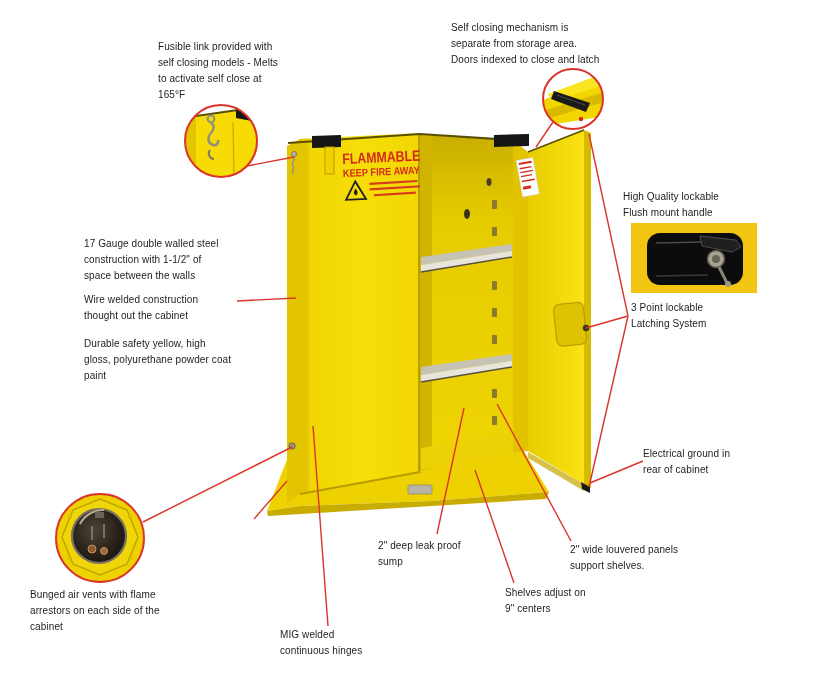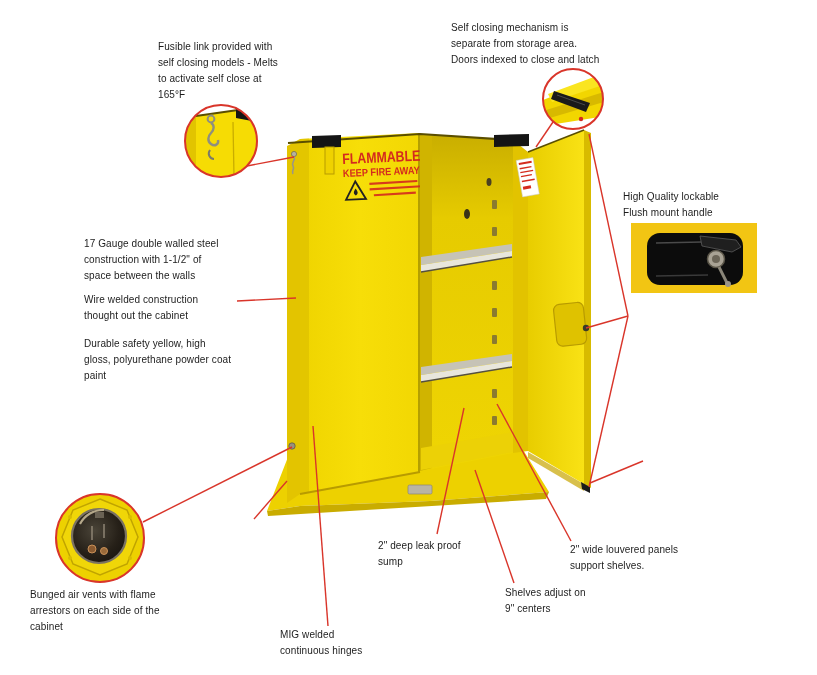--- a/index.html
+++ b/index.html
@@ -227,28 +227,32 @@
 
   <div class="ann" style="left:152px;top:39px;width:190px;margin-left:6px;">Fusible link provided with
 self closing models - Melts
 to activate self close at
 165°F</div>
   <div class="ann" style="left:451px;top:20px;width:240px;">Self closing mechanism is
 separate from storage area.
 Doors indexed to close and latch</div>
   <div class="ann" style="left:623px;top:189px;width:170px;">High Quality lockable
 Flush mount handle</div>
+  <div class="ann" style="left:631px;top:300px;width:140px;">3 Point lockable
+Latching System</div>
   <div class="ann" style="left:84px;top:236px;width:205px;">17 Gauge double walled steel
 construction with 1-1/2" of
 space between the walls</div>
   <div class="ann" style="left:84px;top:292px;width:185px;">Wire welded construction
 thought out the cabinet</div>
   <div class="ann" style="left:84px;top:336px;width:225px;">Durable safety yellow, high
 gloss, polyurethane powder coat
 paint</div>
+  <div class="ann" style="left:643px;top:446px;width:150px;">Electrical ground in
+rear of cabinet</div>
   <div class="ann" style="left:30px;top:587px;width:205px;">Bunged air vents with flame
 arrestors on each side of the
 cabinet</div>
   <div class="ann" style="left:280px;top:627px;width:140px;">MIG welded
 continuous hinges</div>
   <div class="ann" style="left:378px;top:538px;width:145px;">2" deep leak proof
 sump</div>
   <div class="ann" style="left:505px;top:585px;width:140px;">Shelves adjust on
 9" centers</div>
   <div class="ann" style="left:570px;top:542px;width:175px;">2" wide louvered panels

